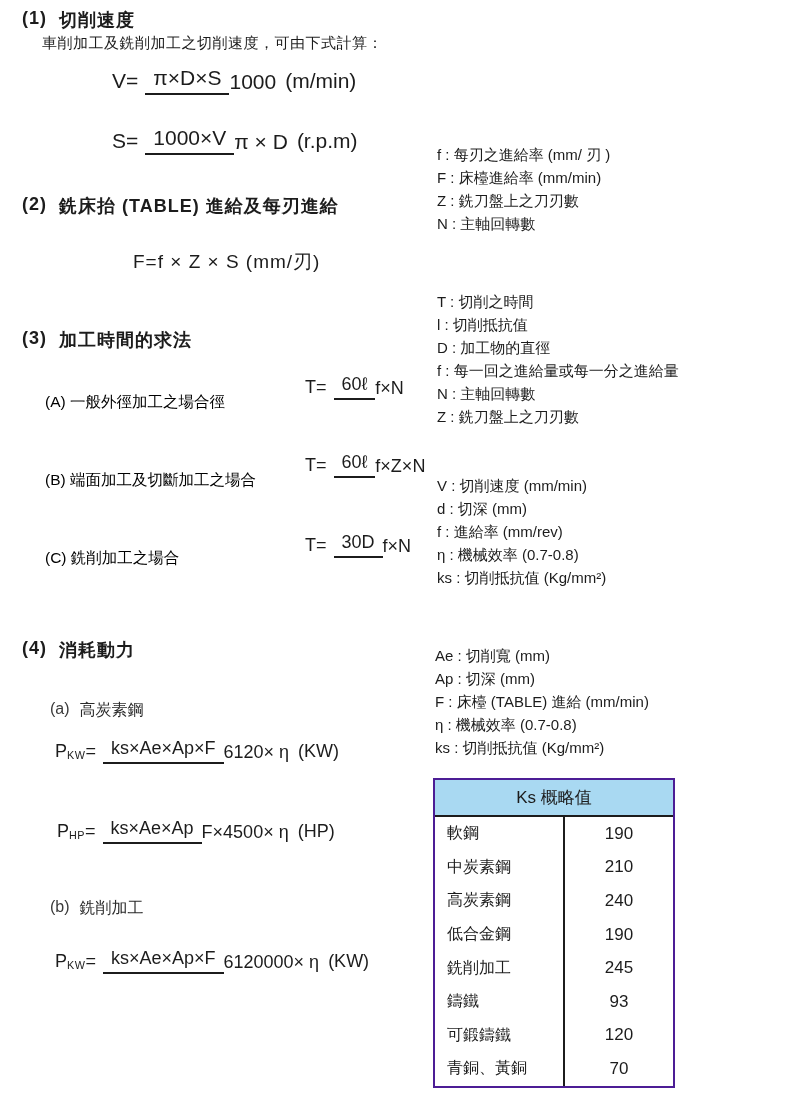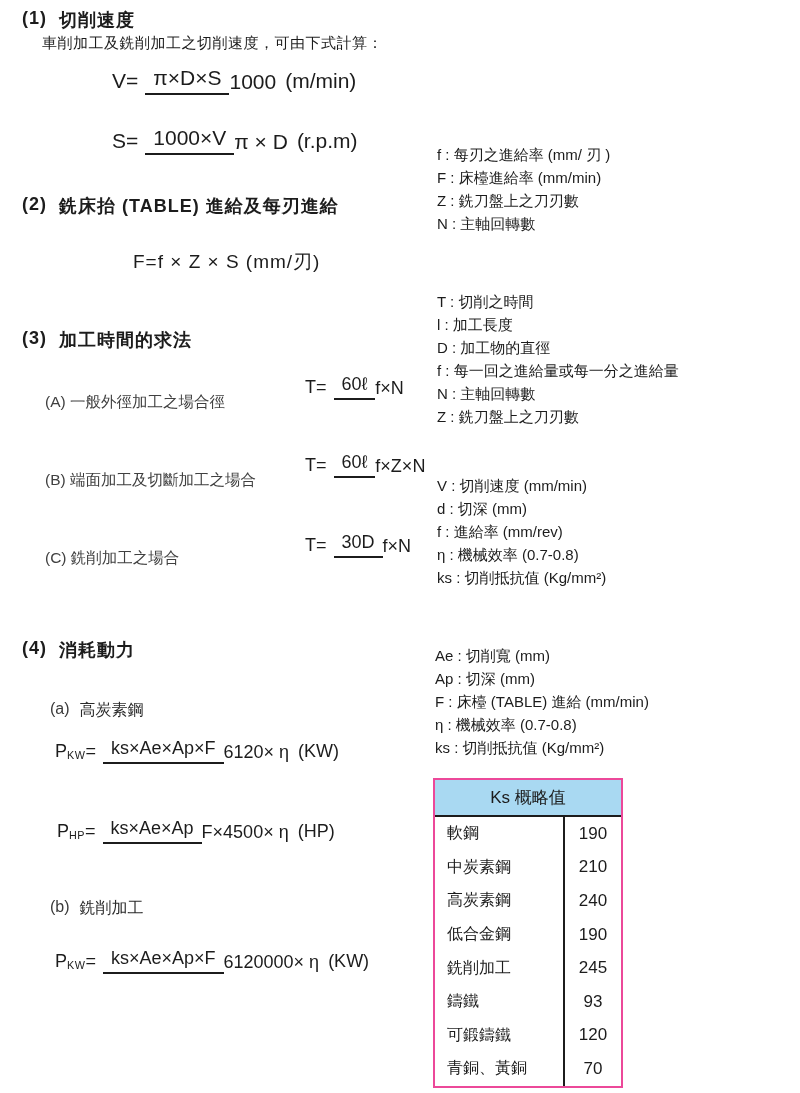--- a/index.html
+++ b/index.html
@@ -17,25 +17,25 @@
   .formula{display:flex;align-items:center;}
   .f-lg{font-size:21px;}
   .f-md{font-size:18px;}
   .frac{display:inline-flex;flex-direction:row;align-items:center;margin:0 7px;}
   .fnum{display:block;padding:0 8px 3px 8px;border-bottom:2px solid #1c1c1c;white-space:nowrap;}
   .fden{display:block;padding-top:3px;white-space:nowrap;}
   .lhs,.unit{white-space:nowrap;}
   .unit{margin-left:2px;}
   .inline-formula{font-size:19px;letter-spacing:1px;}
   .psub{font-size:0.6em;position:relative;top:2px;letter-spacing:0.5px;margin-top:28px;}
-  .case-label{font-size:15.5px;color:#404040;white-space:nowrap;}
+  .case-label{font-size:15.5px;color:#000000;white-space:nowrap;}
   
   .legend{font-size:15px;line-height:23px;white-space:nowrap;}
   
-  .ks-table{width:190px;border:2px solid #ec4899;box-sizing:border-box;background:#fff;}
+  .ks-table{width:242px;border:2px solid #4c1d95;box-sizing:border-box;background:#fff;}
   .ks-header{height:35px;line-height:35px;text-align:center;font-size:17px;
     border-bottom:2px solid #1c1c1c;}
   .ks-body{display:flex;}
   .ks-col-labels{width:130px;border-right:2px solid #1c1c1c;box-sizing:border-box;}
   .ks-col-values{flex:1;}
   .ks-cell{height:33.6px;display:flex;align-items:center;font-size:16px;}
   .ks-cell-label{padding-left:12px;}
   .ks-cell-value{justify-content:center;font-size:17px;}
 </style>
 </head>
@@ -159,21 +159,21 @@
 
   <div class="abs legend" style="left:437px;top:143px">
     <div>f : 每刃之進給率 (mm/ 刃 )</div>
     <div>F : 床檯進給率 (mm/min)</div>
     <div>Z : 銑刀盤上之刀刃數</div>
     <div>N : 主軸回轉數</div>
   </div>
 
   <div class="abs legend" style="left:437px;top:290px">
     <div>T : 切削之時間</div>
-    <div>l : 加工長度</div>
+    <div>l : 切削抵抗值</div>
     <div>D : 加工物的直徑</div>
     <div>f : 每一回之進給量或每一分之進給量</div>
     <div>N : 主軸回轉數</div>
     <div>Z : 銑刀盤上之刀刃數</div>
   </div>
 
   <div class="abs legend" style="left:437px;top:474px">
     <div>V : 切削速度 (mm/min)</div>
     <div>d : 切深 (mm)</div>
     <div>f : 進給率 (mm/rev)</div>

